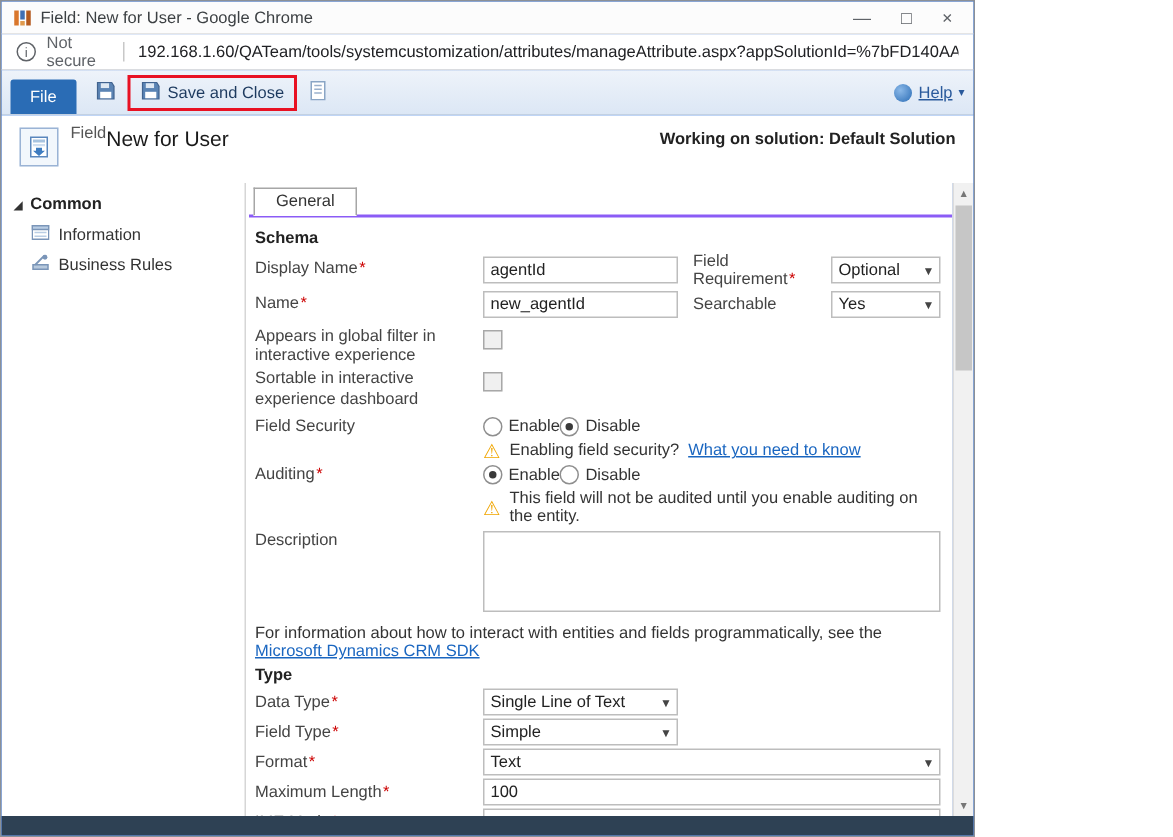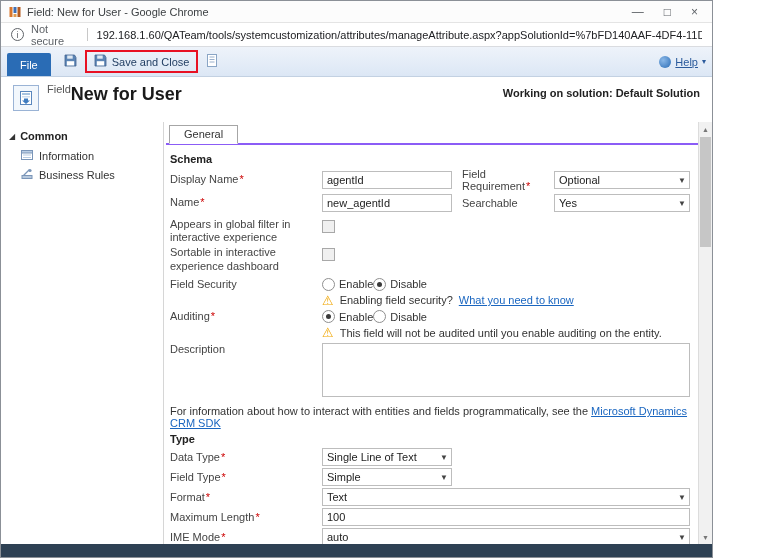--- a/index.html
+++ b/index.html
@@ -1,17 +1,17 @@
 <!DOCTYPE html>
 <html><head>
 <meta charset="utf-8">
 <style>
 *{box-sizing:border-box;margin:0;padding:0;}
 body{width:782px;height:558px;font-family:"Liberation Sans","DejaVu Sans",sans-serif;font-size:11px;color:#333;background:#fff;overflow:hidden;}
-.window{position:relative;width:713px;height:558px;border:1px solid #8b9097;background:#3b82f6;overflow:hidden;}
+.window{position:relative;width:650px;height:558px;border:1px solid #8b9097;background:#3b82f6;overflow:hidden;}
 
 
 .titlebar{height:22px;background:#fcfcfc;border-bottom:1px solid #e4e4e4;display:flex;align-items:center;padding:0 8px;}
 .favicon{width:12px;height:12px;margin-right:6px;flex:none;}
 .window-title{font-size:11px;color:#3c4043;flex:1;white-space:nowrap;overflow:hidden;}
 .win-controls{display:flex;gap:20px;color:#5f6368;font-size:12px;margin-right:6px;align-items:center;}
 
 
 .addressbar{height:24px;background:#fff;border-bottom:1px solid #dadce0;display:flex;align-items:center;padding:0 10px;color:#5f6368;}
 .info-icon{width:13px;height:13px;border:1px solid #5f6368;border-radius:50%;display:inline-flex;align-items:center;justify-content:center;font-size:9px;margin-right:7px;flex:none;}
@@ -28,21 +28,21 @@
 .help-area{margin-left:auto;display:flex;align-items:center;gap:4px;cursor:pointer;}
 .help-globe{width:12px;height:12px;border-radius:50%;background:radial-gradient(circle at 35% 35%,#8ab8e8,#2a6cb5);display:inline-block;}
 .help-label{color:#2a5a9c;text-decoration:underline;}
 .help-caret{font-size:8px;color:#2a5a9c;}
 
 
 .pageheader{height:45px;display:flex;padding:6px 12px 0 12px;background:#fff;}
 .entity-icon-wrap{width:26px;height:26px;border:1px solid #9ab3d5;background:#f2f7fc;display:flex;align-items:center;justify-content:center;margin:2px 8px 0 0;flex:none;}
 .header-text{display:flex;flex-direction:row;}
 .entity-label{color:#555;}
-.page-title{font-size:18px;font-weight:bold;color:#1a1a1a;margin-top:1px;}
+.page-title{font-size:14px;font-weight:normal;color:#1a1a1a;margin-top:1px;}
 .solution-note{margin-left:auto;font-weight:bold;color:#222;padding-top:4px;text-align:right;}
 
 
 .bodyarea{position:absolute;top:121px;left:0;right:14px;bottom:13px;display:flex;background:#fff;}
 .sidebar{width:162px;flex:none;padding:8px 4px 0 8px;}
 .nav-group{display:flex;align-items:center;gap:5px;font-weight:bold;color:#222;margin-bottom:7px;cursor:pointer;}
 .nav-arrow{font-size:8px;color:#333;}
 .nav-item{display:flex;align-items:center;gap:6px;margin:5px 0 5px 12px;color:#333;cursor:pointer;}
 .content{flex:1;border-left:1px solid #d6d6d6;display:flex;flex-direction:column;overflow:hidden;}
 .tabstrip{height:21px;position:relative;border-bottom:2px solid #8b5cf6;margin:2px 0 0 2px;}

